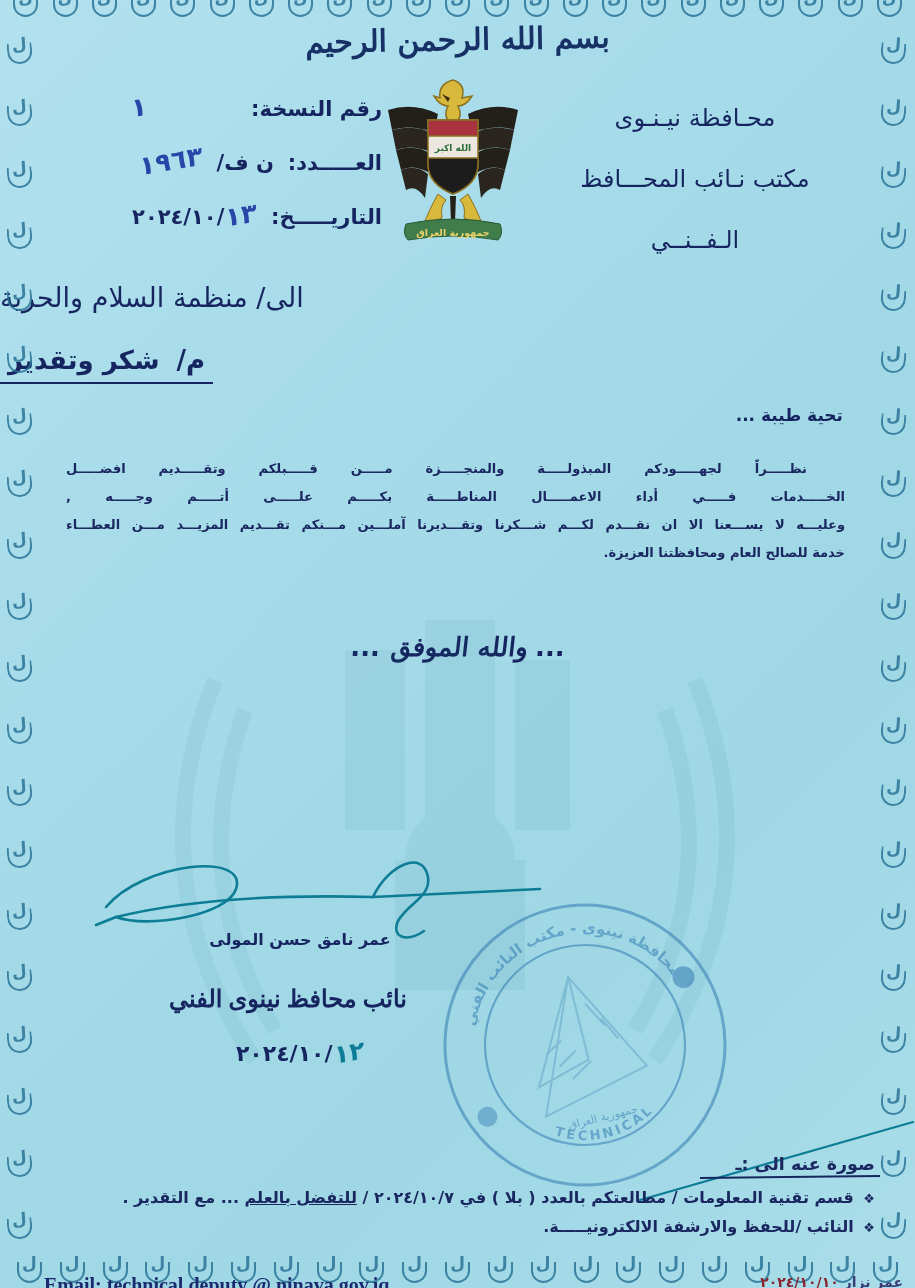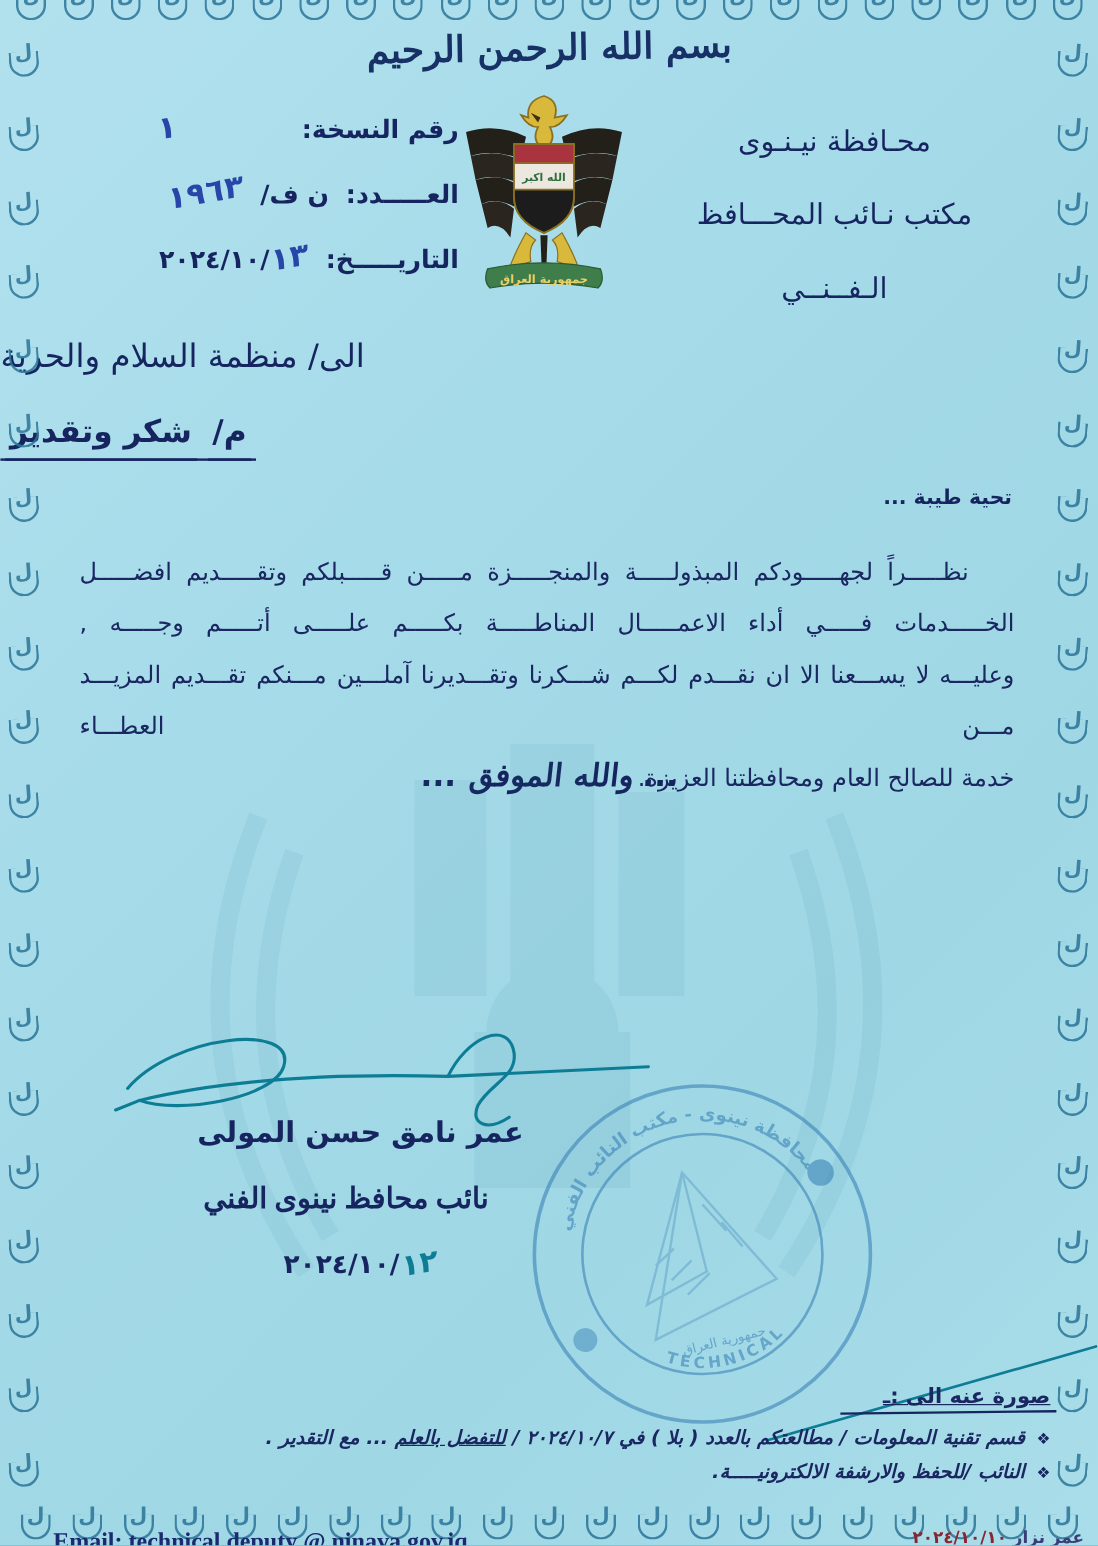--- a/index.html
+++ b/index.html
@@ -31,46 +31,46 @@
   .ref-block{position:absolute; top:92px; left:62px; width:320px; font-size:21px; font-weight:bold; color:#16255f;}
   .ref-row{display:flex; flex-direction:row; align-items:baseline; gap:14px; margin-bottom:24px;}
   .hand{display:inline-block; font-weight:600; color:#2746a8; transform:rotate(-10deg) skewX(-8deg); font-size:26px;}
   .hand-teal{color:#0d7d95;}
   .date-ltr{direction:ltr; display:inline-flex; gap:1px; align-items:baseline;}
   
   .addressee{position:absolute; top:282px; left:0; right:0; text-align:left; font-size:27px; font-weight:normal; color:#16255f;}
   .subject{position:absolute; top:345px; left:0; right:0; text-align:left; font-size:26px; font-weight:bold; color:#16255f;}
   .subject span{border-bottom:2.5px solid #16255f; padding:0 4px 7px;}
   .greeting{position:absolute; top:405px; right:72px; font-size:17px; font-weight:bold; color:#16255f;}
-  .body-text{position:absolute; top:455px; right:70px; left:66px; font-size:20px; font-weight:normal;
+  .body-text{position:absolute; top:455px; right:70px; left:66px; font-size:13px; font-weight:bold;
       color:#1a2760; line-height:2.15;}
   .body-line{text-align:justify; text-align-last:justify;}
   .body-line.last{text-align-last:right;}
   .closing{position:absolute; top:632px; left:0; right:0; text-align:center; font-size:26px;
       font-weight:bold; font-style:italic; color:#16255f; transform:skewX(8deg);}
   
   .sig-svg{position:absolute; top:845px; left:88px; z-index:2;}
   .sig-name{position:absolute; top:930px; left:130px; width:340px; text-align:center;
-      font-size:24px; font-weight:bold; color:#16255f; z-index:2;}
+      font-size:16px; font-weight:bold; color:#16255f; z-index:2;}
   .sig-title{position:absolute; top:985px; left:118px; width:340px; text-align:center;
       font-size:24px; font-weight:bold; color:#16255f; z-index:2;font-family:Liberation Serif, serif;}
   .sig-date{position:absolute; top:1038px; left:170px; width:260px; z-index:2;
       font-size:22px; font-weight:bold; color:#16255f; justify-content:center;}
   .sig-date .hand{font-size:25px;}
   
   .stamp{position:absolute; top:895px; left:435px; width:300px; height:300px;
       transform:rotate(-14deg); opacity:.62; z-index:1;}
   
   .watermark{position:absolute; top:560px; left:95px; opacity:.07; z-index:0;}
   
   .pen-line{position:absolute; left:0; top:0; z-index:2; pointer-events:none;}
   .footer{position:absolute; bottom:46px; right:40px; left:60px; text-align:right;
       font-size:16px; font-weight:bold; color:#1a2760; line-height:1.85; z-index:2;}
-  .footer-heading{font-size:17.5px; text-decoration:underline; display:inline-block; margin-bottom:2px;margin-left:28px;}
-  .footer-item{white-space:nowrap;font-style:italic;}
+  .footer-heading{font-size:17.5px; display:inline-block; margin-bottom:2px;margin-left:28px;}
+  .footer-item{white-space:nowrap;}
   .bullet{color:#16255f; margin-left:4px; font-size:13px;}
   .u{text-decoration:underline;}
   .footer-date{direction:ltr; unicode-bidi:isolate;}
   
   .email{position:absolute; bottom:-9px; left:44px; font-family:"Liberation Serif", serif;
       font-size:20px; font-weight:bold; color:#1b2a6e; direction:ltr; z-index:4;}
   .margin-note{position:absolute; bottom:-2px; right:12px; font-size:14px; font-weight:bold; z-index:4;}
   .margin-note .n{color:#3a3d77;} .margin-note .d{color:#8a2430; direction:ltr; unicode-bidi:isolate;}
 </style>
 </head>

